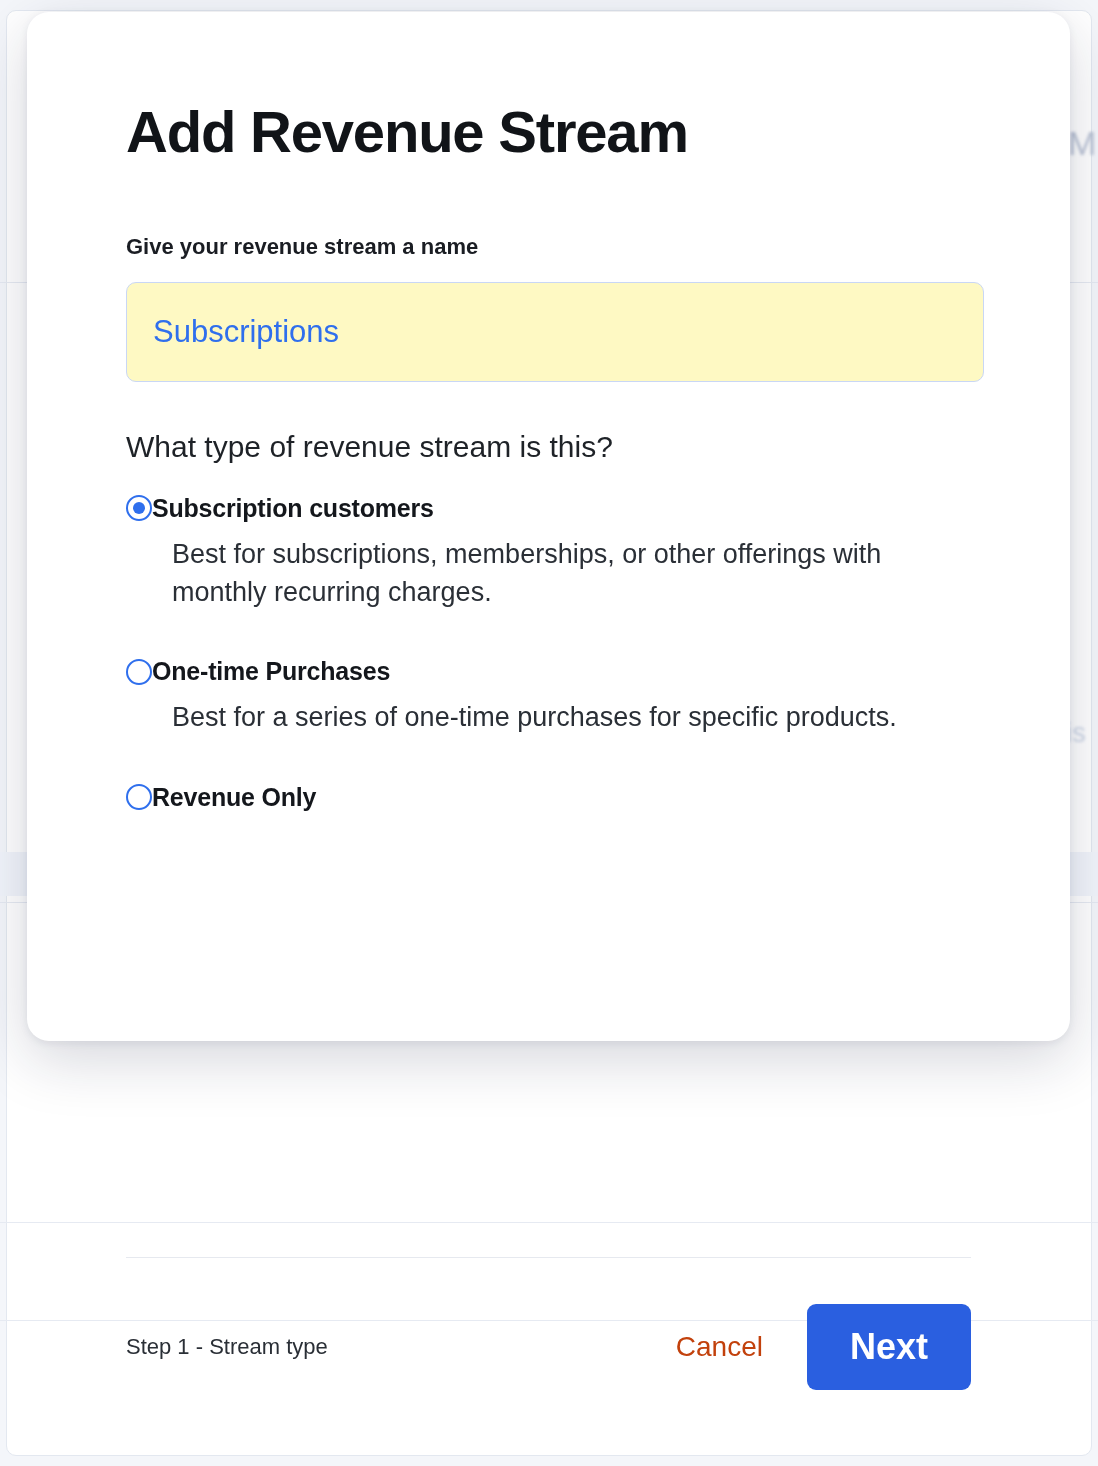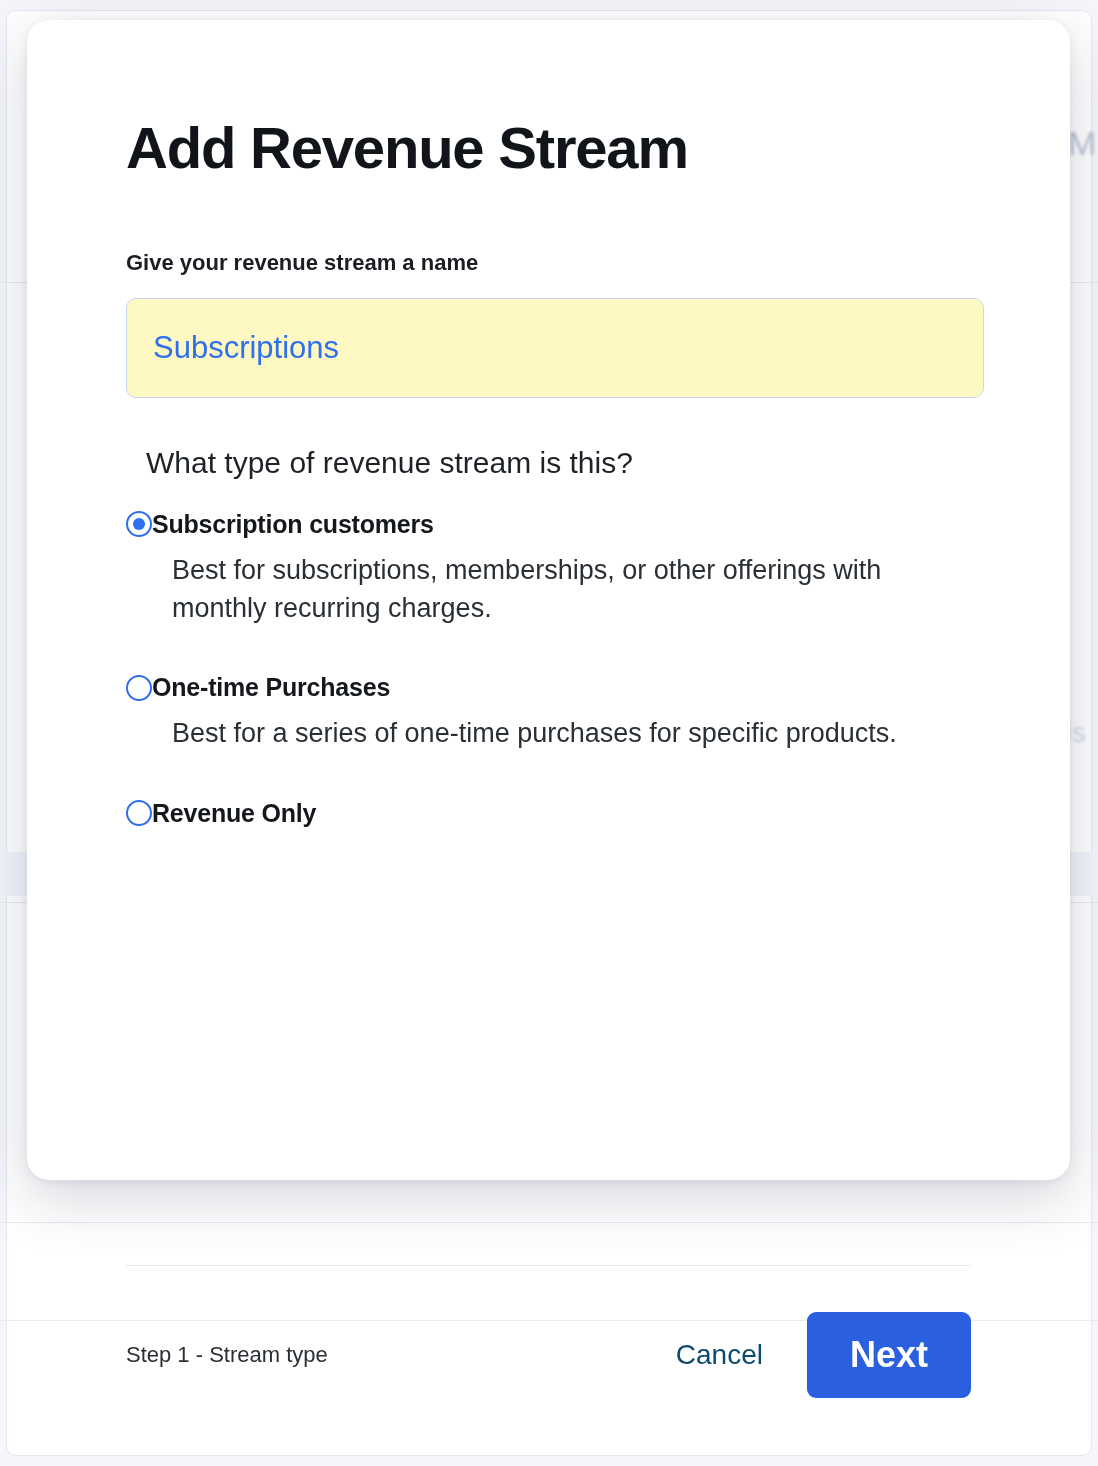--- a/index.html
+++ b/index.html
@@ -83,27 +83,27 @@
     position: absolute;
     border: 2px solid #dfe6f2;
     border-radius: 6px;
     filter: blur(2px);
   }
 
   
   .modal {
     position: absolute;
     left: 27px;
-    top: 20px;
+    top: 12px;
     width: 1043px;
-    height: 1160px;
+    height: 1029px;
     background: #ffffff;
     border-radius: 22px;
     box-shadow: 0 18px 60px rgba(20, 30, 60, 0.18), 0 2px 8px rgba(20,30,60,0.08);
-    padding: 8px 99px;
+    padding: 0 99px;
   }
 
   .modal-title {
     font-size: 58px;
     font-weight: 700;
     letter-spacing: -1.2px;
     color: #111418;
     margin: 0;
     padding-top: 88px;
     line-height: 1.1;
@@ -128,21 +128,20 @@
     color: #2f6fed;
     padding: 0 26px;
     outline: none;
   }
   .name-input::placeholder { color: #9fb4e0; }
 
   .question {
     margin-top: 48px;
     font-size: 30px;
     color: #1e2227;
-    margin-left: 20px;
   }
 
   .options { margin-top: 30px; }
 
   .option { position: relative; }
   .option-head {
     display: flex;
     align-items: center;
     gap: 0;
   }
@@ -207,21 +206,21 @@
   .footer-actions {
     display: flex;
     align-items: center;
     gap: 44px;
   }
   .btn-cancel {
     background: none;
     border: none;
     font-family: "Liberation Sans", sans-serif;
     font-size: 28px;
-    color: #0c4a6e;
+    color: #c2410c;
     cursor: pointer;
     padding: 0;
   }
   .btn-next {
     background: #2a5fe0;
     border: none;
     border-radius: 9px;
     color: #ffffff;
     font-family: "Liberation Sans", sans-serif;
     font-size: 36px;

